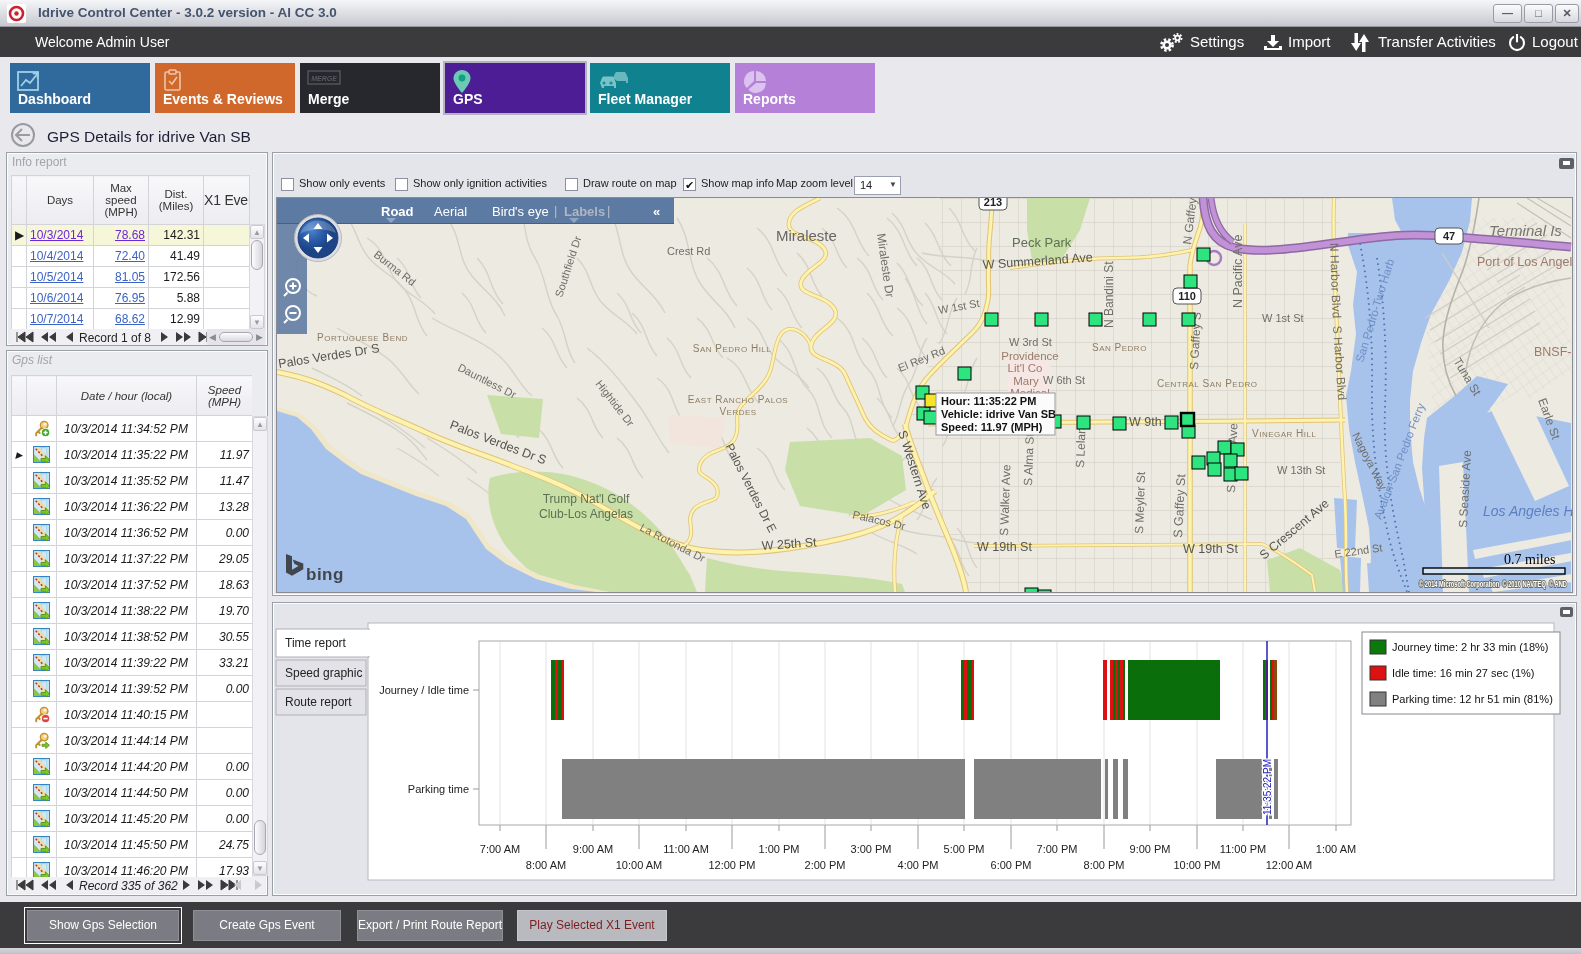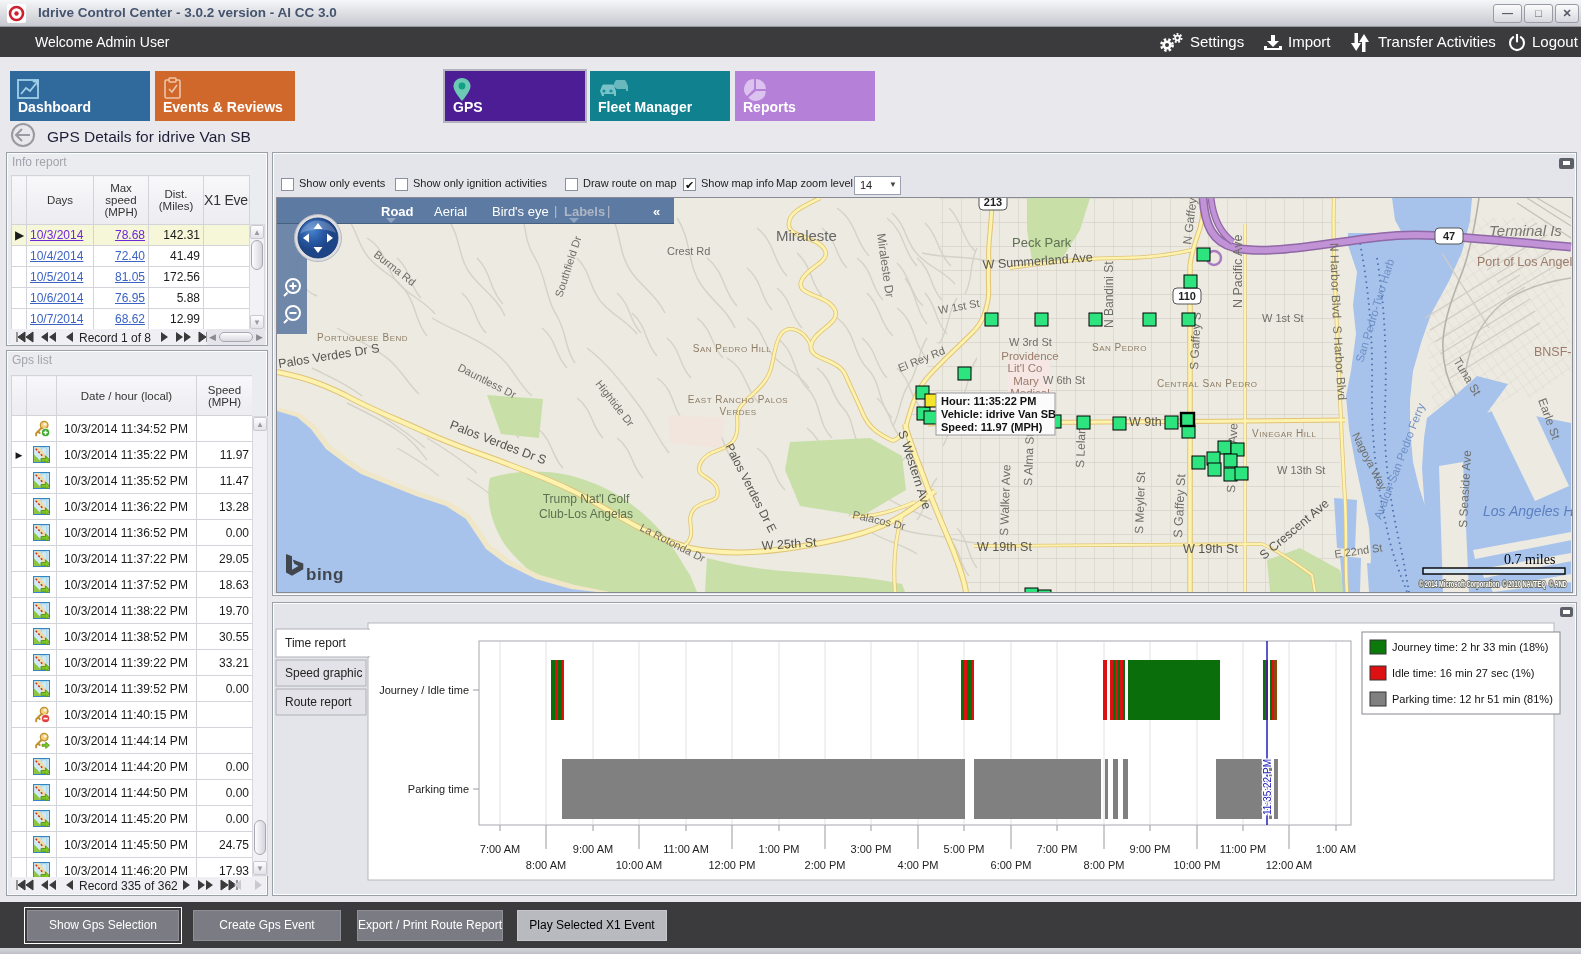--- a/index.html
+++ b/index.html
@@ -12,21 +12,21 @@
 #titlebar .ticon { position:absolute; left:7px; top:4px; width:19px; height:19px; background:#fff; border-radius:2px; }
 #titlebar .ttext { position:absolute; left:38px; top:5px; font-size:13.5px; font-weight:bold; color:#44546e; }
 .winbtn { position:absolute; top:4px; width:29px; height:19px; background:linear-gradient(#fbfbfc,#d8d9df); border:1px solid #9b9ba5; border-radius:3px; color:#555a66; font-size:11px; font-weight:bold; text-align:center; line-height:17px; }
 
 
 #menubar { left:0; top:27px; width:1581px; height:30px; background:#3b3b3d; color:#fff; }
 #menubar .welcome { position:absolute; left:15px; top:7px; font-size:14px;margin-left:20px; }
 .menuitem { position:absolute; top:6px; color:#fff; font-size:15px; }
 
 
-.tab { position:absolute; top:63px; width:140px; height:50px; color:#fff;margin-top:8px; }
+.tab { position:absolute; top:63px; width:140px; height:50px; color:#fff; }
 .tab .lbl { position:absolute; left:8px; bottom:6px; font-size:14px; font-weight:bold; }
 .tab svg { position:absolute; left:7px; top:6px; }
 
 
 #backcircle { left:11px; top:123px; width:24px; height:24px; border:2px solid #9a9aa2; border-radius:50%; }
 #pagetitle { left:47px; top:128px; font-size:15.5px; color:#1d1d38; }
 
 
 .panel { position:absolute; background:#ebecf0; border:1px solid #9aa0a8; box-shadow:inset 0 0 0 1px #fdfdfe; }
 .grouplbl { position:absolute; left:5px; top:2px; font-size:12px; color:#a3a4ac; }
@@ -49,21 +49,21 @@
 
 
 .vsb { background:#f2f2f6; border:1px solid #d8d8de; }
 .sbbtn { position:absolute; left:0; width:14px; height:14px; color:#9a9aa4; font-size:8px; text-align:center; line-height:14px; background:linear-gradient(#fdfdfe,#e3e3e9); border:1px solid #c9c9d1; border-radius:2px; }
 .sbthumb { position:absolute; left:1px; width:12px; border:1px solid #a8a8b2; border-radius:6px; background:linear-gradient(90deg,#fdfdfe,#d4d4dc); }
 
 
 #bottombar { left:0; top:902px; width:1581px; height:46px; background:#3b3b3d; }
 .bbtn { position:absolute; top:8px; height:31px; background:#7a7b83; color:#fff; font-size:12px; text-align:center; border:1px solid #8d8e96; white-space:nowrap; }
 #btn1 { outline:1px solid #fff; outline-offset:2px; }
-#btn4 { background:#b9bac0; color:#000000; border-color:#c6c7cd; }
+#btn4 { background:#b9bac0; color:#7f1d1d; border-color:#c6c7cd; }
 #bottomstrip { left:0; top:948px; width:1581px; height:6px; background:linear-gradient(#d6d7dc,#bfc0c7); }
 </style>
 </head>
 <body>
 <svg width="0" height="0" style="position:absolute">
 <defs>
 <symbol id="i-map" viewBox="0 0 16 16">
   <rect x="0.5" y="0.5" width="15" height="15" fill="#cfe9f7" stroke="#3386c2"></rect>
   <path d="M4,1.5 H13 M8,1.5 V7 M13,1.5 V10" stroke="#a5d4ec" stroke-width="1" fill="none"></path>
   <path d="M2,1 L6,1 L15,12 L15,15 L11,15 Z" fill="#e9dcae"></path>
@@ -153,20 +153,27 @@
   </div>
   <div class="tab" style="left:155px; background:#d0682c;">
     <svg width="22" height="24" viewBox="0 0 22 24">
         <g stroke="#eec4a8" stroke-width="1.6" fill="none">
           <rect x="3" y="3" width="15" height="18" rx="1.5"></rect>
           <rect x="7" y="1" width="7" height="4" rx="1" fill="#d0682c"></rect>
           <polyline points="7,12 10,15 15,8"></polyline>
         </g>
       </svg>
     <div class="lbl">Events &amp; Reviews</div>
+  </div>
+  <div class="tab" style="left:300px; background:#26282e;">
+    <svg width="36" height="18" viewBox="0 0 36 18">
+        <rect x="1" y="2" width="32" height="13" fill="none" stroke="#555962" stroke-width="1.3"></rect>
+        <text x="17" y="11.5" font-size="7" font-style="italic" font-weight="bold" fill="#555962" text-anchor="middle" font-family="Liberation Sans">MERGE</text>
+      </svg>
+    <div class="lbl">Merge</div>
   </div>
   <div class="tab" style="left:443px; top:61px; width:144px; height:54px; background:#4c1d95; border:2px solid #b4b4be;">
     <svg width="20" height="26" viewBox="0 0 20 26">
         <path d="M10,1 C5,1 1.5,4.8 1.5,9.3 C1.5,14.5 10,24 10,24 C10,24 18.5,14.5 18.5,9.3 C18.5,4.8 15,1 10,1 Z" fill="#6cc9b4"></path>
         <circle cx="10" cy="9" r="3.4" fill="#10a184"></circle>
       </svg>
     <div class="lbl">GPS</div>
   </div>
   <div class="tab" style="left:590px; background:#10818f;">
     <svg width="34" height="24" viewBox="0 0 34 24">
@@ -275,21 +282,21 @@
           </g>
         </svg>
       <div style="position:absolute; left:196px; top:0; width:58px; height:16px; background:#e4e4ea;">
         <div style="position:absolute;left:2px;top:3px;color:#8a8a92;font-size:9px;">◀</div>
         <div style="position:absolute;left:12px;top:3px;width:34px;height:10px;border:1px solid #a8a8b0;border-radius:5px;background:linear-gradient(#fdfdfe,#d8d8df);"></div>
         <div style="position:absolute;right:2px;top:3px;color:#8a8a92;font-size:9px;">▶</div>
       </div>
     </div>
   </div>
 
-  <div class="panel" style="left:6px; top:350px; width:262px; height:546px;">
+  <div class="panel" style="left:6px; top:350px; width:262px; height:546px;font-style:italic;">
     <div class="grouplbl">Gps list</div>
     <div style="position:absolute; left:4px; top:24px; width:241px; height:502px; overflow:hidden;">
     <table class="grid" id="gpstable" style="width:241px;">
       <colgroup>
             <col style="width:15px">
             <col style="width:30px">
             <col style="width:140px">
             <col style="width:56px">
           </colgroup>
       <tbody>

